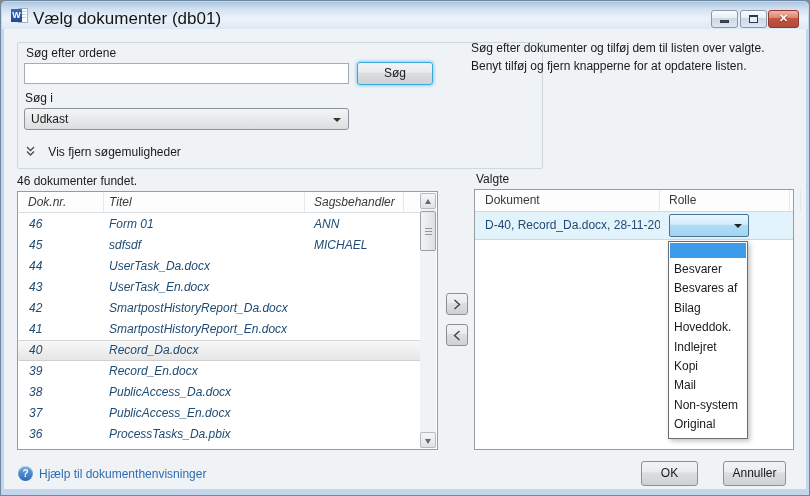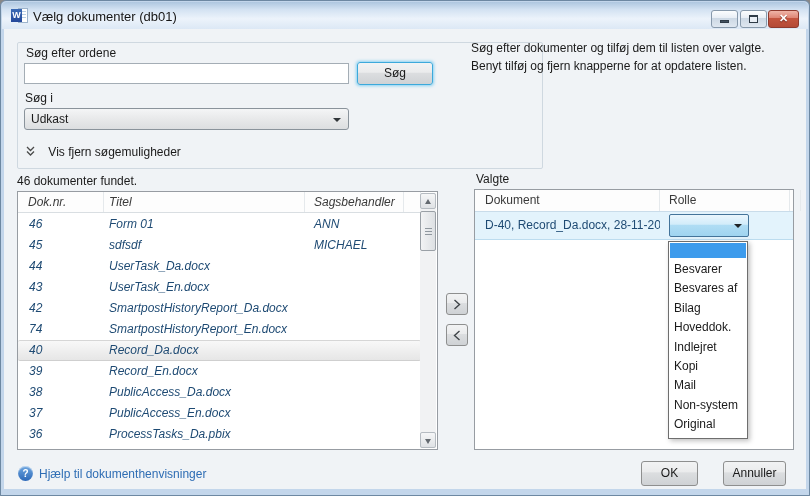--- a/index.html
+++ b/index.html
@@ -12,21 +12,21 @@
     border-radius:6px 6px 0 0;
     overflow:hidden;
     font-size:12px; color:#1a1a1a;
   }
   
   .titlebar{
     position:absolute; left:1px; right:1px; top:1px; height:27px;
     border-radius:5px 5px 0 0;
     background:linear-gradient(180deg,#aec7df 0%,#d3e2f2 28%,#ecf3fb 62%,#dce8f5 100%);
   }
-  .title-text{ position:absolute; left:31px; top:7px; font-size:13px; color:#151515; }
+  .title-text{ position:absolute; left:31px; top:7px; font-size:17px; color:#151515; }
   .word-icon{ position:absolute; left:9px; top:6px; width:17px; height:15px; }
   .word-icon .page{
     position:absolute; right:0; top:0; width:10px; height:15px;
     background:#fff; border:1px solid #9db4cc;
   }
   .word-icon .page i{ display:block; height:1px; background:#b9cfe4; margin:2px 1px 0 3px; }
   .word-icon .wblock{
     position:absolute; left:0; top:1px; width:11px; height:13px;
     background:linear-gradient(180deg,#3a6ab5,#24489a);
     color:#fff; font-size:9px; font-weight:bold; text-align:center; line-height:13px;
@@ -243,21 +243,21 @@
             <div class="tcell c0">43</div>
             <div class="tcell c1">UserTask_En.docx</div>
             <div class="tcell c2"></div>
           </div>
           <div class="trow">
             <div class="tcell c0">42</div>
             <div class="tcell c1">SmartpostHistoryReport_Da.docx</div>
             <div class="tcell c2"></div>
           </div>
           <div class="trow">
-            <div class="tcell c0">74</div>
+            <div class="tcell c0">41</div>
             <div class="tcell c1">SmartpostHistoryReport_En.docx</div>
             <div class="tcell c2"></div>
           </div>
           <div class="trow sel">
             <div class="tcell c0">40</div>
             <div class="tcell c1">Record_Da.docx</div>
             <div class="tcell c2"></div>
           </div>
           <div class="trow">
             <div class="tcell c0">39</div>

